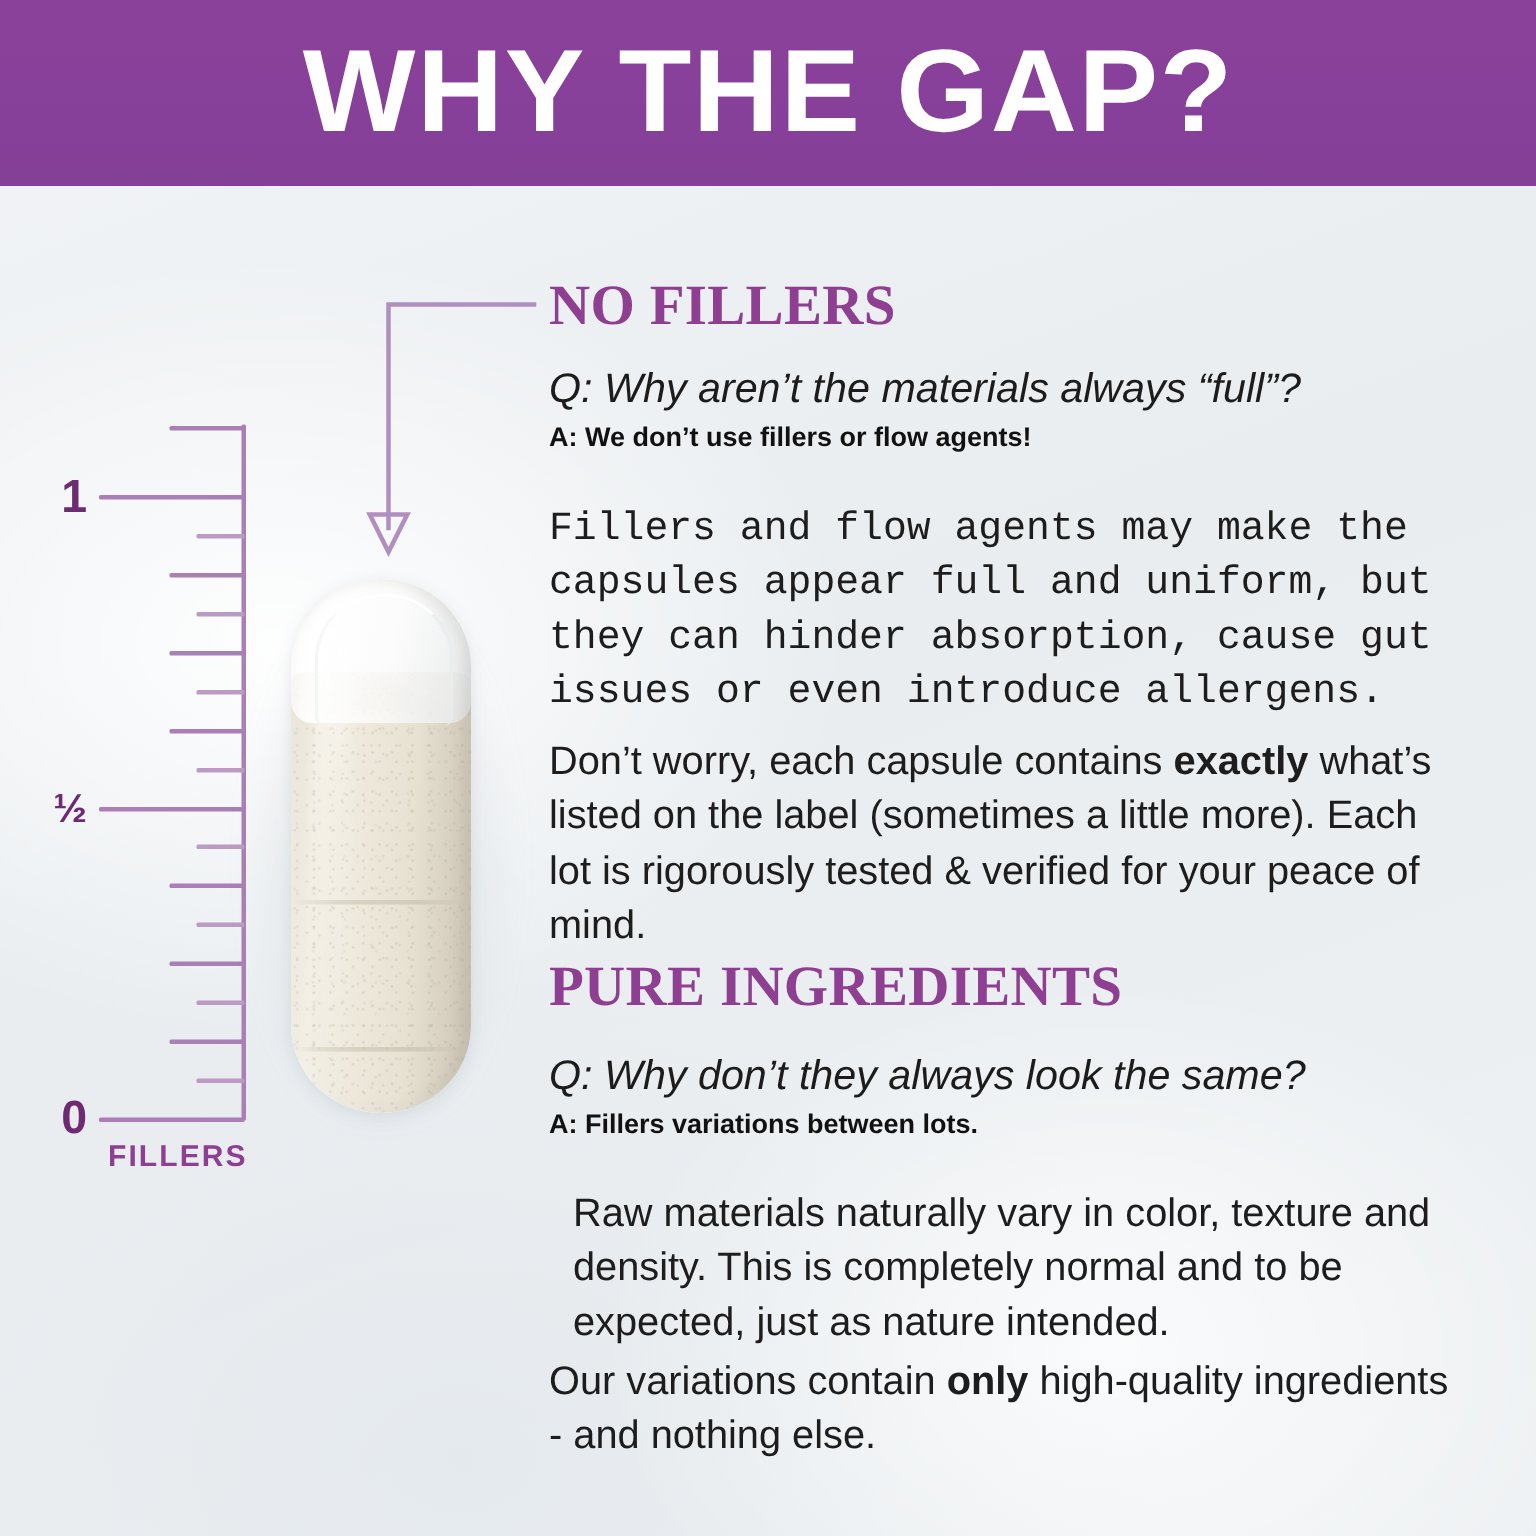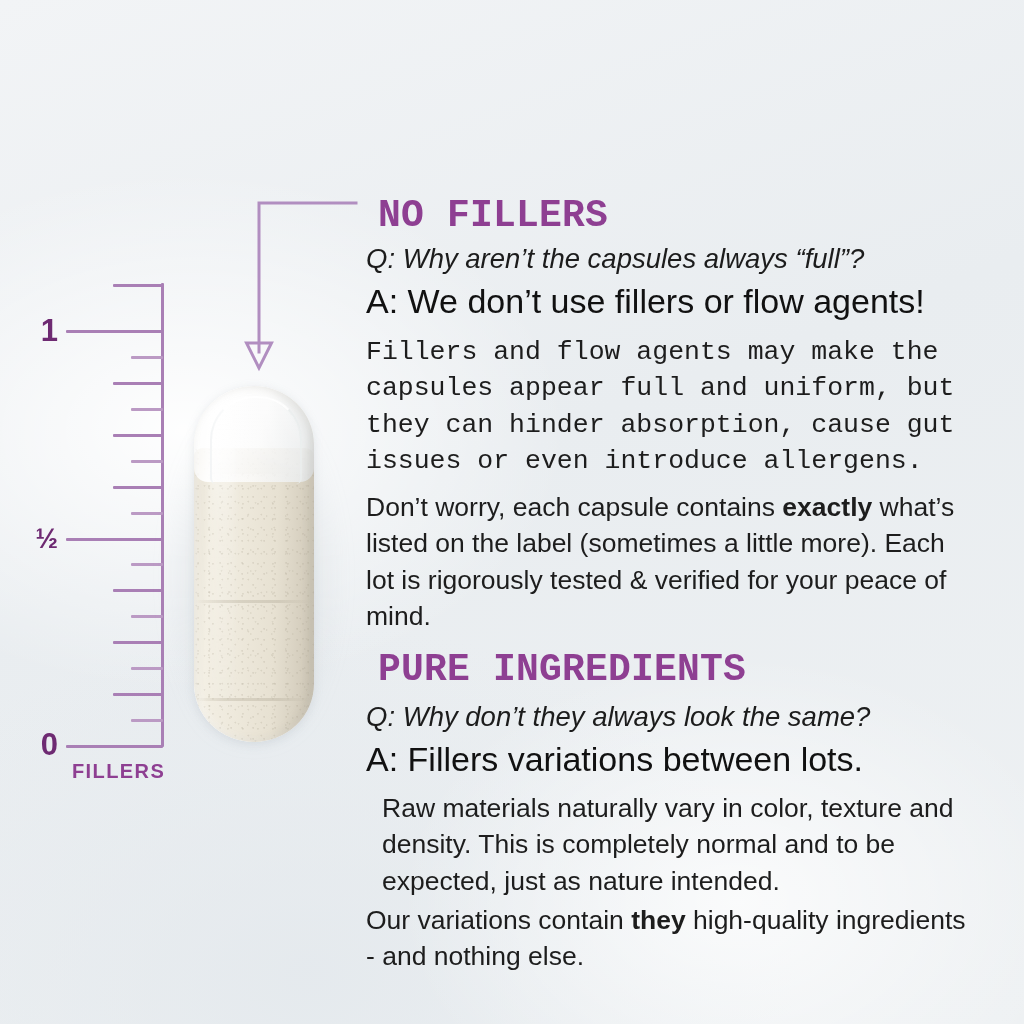--- a/index.html
+++ b/index.html
@@ -248,40 +248,40 @@
 
   
   #content-column {
     position: absolute;
     left: 366px;
     top: 124px;
     width: 612px;
   }
   .section-heading {
     color: #8e3f92;
-    font-family: Liberation Mono, monospace;
+    font-family: Liberation Serif, serif;
     font-weight: bold;
     font-size: 38px;
     letter-spacing: 0.2px;
     line-height: 1.06;
-    margin: 12px;
+    margin: 0;
   }
   .qa-question {
     font-family: "Liberation Sans", sans-serif;
     font-style: italic;
     font-size: 27.5px;
     color: #1c1c1c;
     line-height: 1.24;
     margin: 0;
     white-space: nowrap;
   }
   .qa-answer {
     font-family: "Liberation Sans", sans-serif;
-    font-weight: normal;
-    font-size: 34px;
+    font-weight: bold;
+    font-size: 18px;
     color: #111111;
     line-height: 1.24;
     margin: 0;
     white-space: nowrap;
   }
   .body-paragraph {
     font-family: "Liberation Sans", sans-serif;
     font-size: 26.5px;
     color: #1d1d1d;
     line-height: 1.37;
@@ -299,20 +299,23 @@
   .block-q2 { position: absolute; left: 0; top: 576px; }
   .block-a2 { position: absolute; left: 0; top: 614px; }
   .block-p3 { position: absolute; left: 16px; top: 666px; width: 600px; }
   .block-p4 { position: absolute; left: 0; top: 778px; width: 600px; }
 </style>
 </head>
 <body>
 
 <div id="infographic">
 
+  <div id="header-banner">
+    <div id="header-title">WHY THE GAP?</div>
+  </div>
 
   <div id="visual-column">
 
     <div id="ruler">
       <div class="ruler-spine"></div>
 
       <div id="ruler-ticks">
           <div class="tick major" style="top: 160px;"></div>
           <div class="tick labeled" style="top: 206px;"></div>
           <div class="tick minor" style="top: 232px;"></div>
@@ -360,31 +363,31 @@
         <div id="capsule-highlight"></div>
         <div id="capsule-rim"></div>
       </div>
     </div>
   </div>
 
   <div id="content-column">
 
     <h2 class="section-heading block-no-fillers-heading">NO FILLERS</h2>
 
-    <p class="qa-question block-q1">Q: Why aren’t the capsules always “full”?</p>
+    <p class="qa-question block-q1">Q: Why aren’t the materials always “full”?</p>
 
     <p class="qa-answer block-a1">A: We don’t use fillers or flow agents!</p>
 
     <p class="body-paragraph block-p1"><span>Fillers and flow agents may make the capsules appear full and uniform, but they can hinder absorption, cause gut issues or even introduce allergens.</span></p>
 
     <p class="body-paragraph block-p2"><span>Don’t worry, each capsule contains </span><b>exactly</b><span> what’s listed on the label (sometimes a little more). Each lot is rigorously tested &amp; verified for your peace of mind.</span></p>
 
     <h2 class="section-heading block-pure-heading">PURE INGREDIENTS</h2>
 
     <p class="qa-question block-q2">Q: Why don’t they always look the same?</p>
 
     <p class="qa-answer block-a2">A: Fillers variations between lots.</p>
 
     <p class="body-paragraph block-p3"><span>Raw materials naturally vary in color, texture and density. This is completely normal and to be expected, just as nature intended.</span></p>
 
-    <p class="body-paragraph block-p4"><span>Our variations contain </span><b>they</b><span> high-quality ingredients - and nothing else.</span></p>
+    <p class="body-paragraph block-p4"><span>Our variations contain </span><b>only</b><span> high-quality ingredients - and nothing else.</span></p>
   </div>
 </div>
 
 </body></html>

